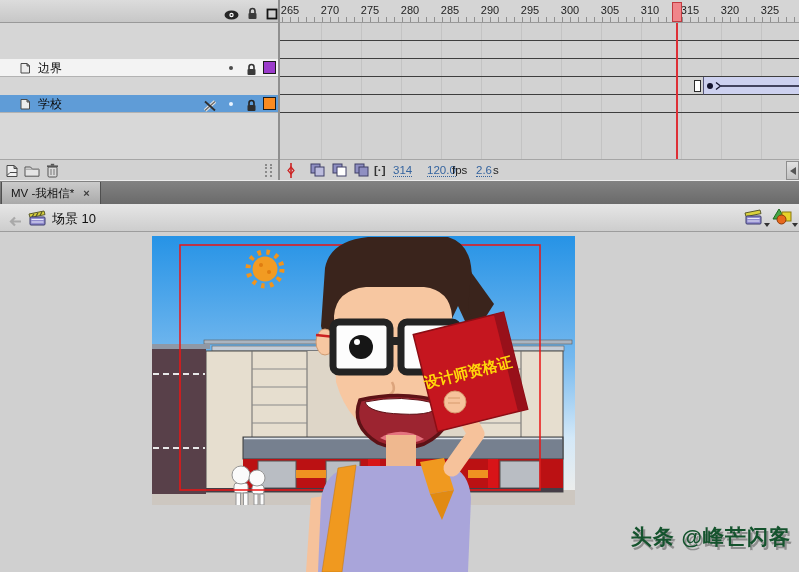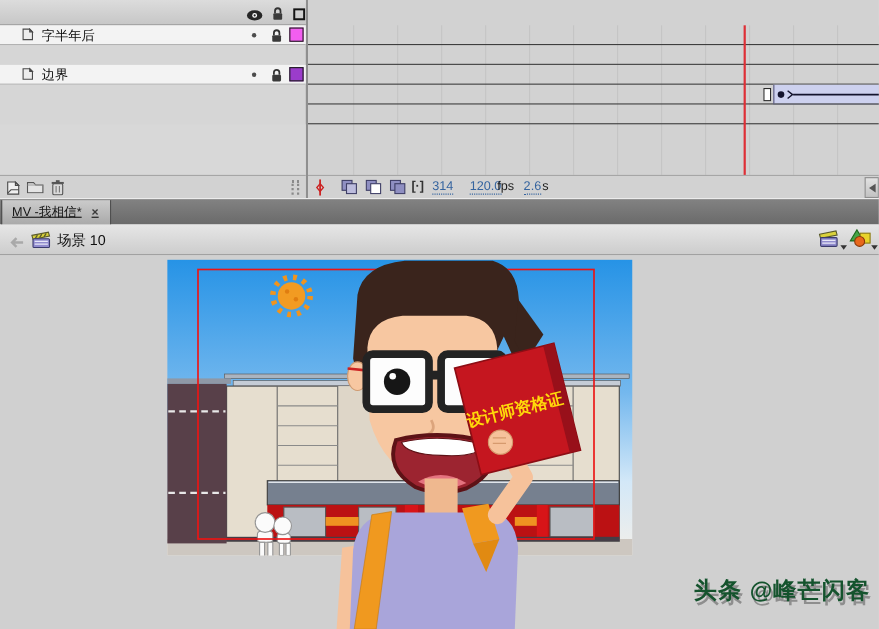--- a/index.html
+++ b/index.html
@@ -44,21 +44,21 @@
   .fs-icon{position:absolute;top:3px;}
   .hot{position:absolute;top:4px;font-size:11.5px;color:#35649f;border-bottom:1px dotted #35649f;line-height:12px;}
   .unit{position:absolute;top:4px;font-size:11.5px;color:#1d1d1d;line-height:12px;}
   .scrollbtn{position:absolute;right:0;top:1px;width:13px;height:19px;background:linear-gradient(#e2e2e2,#c2c2c2);border:1px solid #8e8e8e;}
   .scrollbtn:after{content:"";position:absolute;left:3px;top:5px;border-right:6px solid #555;border-top:4px solid transparent;border-bottom:4px solid transparent;}
 
   
   #tabbar{position:absolute;left:0;top:180px;width:799px;height:24px;background:linear-gradient(#828282,#6a6a6a);border-top:1px solid #ececec;}
   .tab{position:absolute;left:1px;top:1px;height:23px;background:linear-gradient(#cbcbcb,#a8a8a8);
        border-left:1px solid #4f4f4f;border-right:1px solid #4f4f4f;padding:0 10px 0 9px;
-       font-size:11.5px;line-height:23px;color:#141414;white-space:nowrap;text-decoration:underline;}
+       font-size:11.5px;line-height:23px;color:#141414;white-space:nowrap;}
   .tab-close{margin-left:9px;color:#3c3c3c;font-size:11px;font-weight:bold;}
 
   
   #editbar{position:absolute;left:0;top:204px;width:799px;height:28px;background:linear-gradient(#e6e6e6,#cdcdcd);border-bottom:1px solid #9c9c9c;}
   .backarrow{position:absolute;left:7px;top:9px;}
   .scene-icn{position:absolute;left:28px;top:6px;}
   .scene-label{position:absolute;left:52px;top:6px;font-size:13px;color:#101010;}
   .editbtn{position:absolute;top:4px;width:26px;height:20px;}
   .dd{position:absolute;right:0;bottom:1px;border-left:3px solid transparent;border-right:3px solid transparent;border-top:4px solid #333;}
 
@@ -89,46 +89,51 @@
               <rect x="1.5" y="6" width="8" height="6" rx="1" fill="#3a3a3a"></rect>
             </svg>
         </span>
         <span class="hicon" style="left:266px">
           <svg width="12" height="12">
               <rect x="1.5" y="1.5" width="9" height="9" fill="none" stroke="#141414" stroke-width="1.8"></rect>
             </svg>
         </span>
       </div>
 
-      <div class="lrow" style="top:23px">
-        <span class="licon"><svg width="13" height="13">
-              <path d="M3 1.5 h6 l2.5 2.5 v7 h-8.5 z" fill="#ececec" stroke="#4a4a4a"></path>
-              <path d="M9 1.5 l2.5 2.5 h-2.5 z" fill="#b5b5b5" stroke="#4a4a4a"></path>
-            </svg></span>
-        <span class="lname">字半年后</span>
-        <span class="vdot"></span>
-        <span class="llock"><svg width="11" height="13">
-              <path d="M3 6 V4 a2.5 2.5 0 0 1 5 0 V6" fill="none" stroke="#333" stroke-width="1.6"></path>
-              <rect x="1.5" y="6" width="8" height="6" rx="1" fill="#3a3a3a"></rect>
-            </svg></span>
-        <span class="lswatch" style="background: rgb(242, 94, 240);"></span>
-      </div>
       <div class="lrow" style="top:59px">
         <span class="licon"><svg width="13" height="13">
               <path d="M3 1.5 h6 l2.5 2.5 v7 h-8.5 z" fill="#ececec" stroke="#4a4a4a"></path>
               <path d="M9 1.5 l2.5 2.5 h-2.5 z" fill="#b5b5b5" stroke="#4a4a4a"></path>
             </svg></span>
         <span class="lname">边界</span>
         <span class="vdot"></span>
         <span class="llock"><svg width="11" height="13">
               <path d="M3 6 V4 a2.5 2.5 0 0 1 5 0 V6" fill="none" stroke="#333" stroke-width="1.6"></path>
               <rect x="1.5" y="6" width="8" height="6" rx="1" fill="#3a3a3a"></rect>
             </svg></span>
         <span class="lswatch" style="background: rgb(155, 60, 203);"></span>
       </div>
+      <div class="lrow sel" style="top:95px">
+        <span class="licon"><svg width="13" height="13">
+              <path d="M3 1.5 h6 l2.5 2.5 v7 h-8.5 z" fill="#ececec" stroke="#4a4a4a"></path>
+              <path d="M9 1.5 l2.5 2.5 h-2.5 z" fill="#b5b5b5" stroke="#4a4a4a"></path>
+            </svg></span>
+        <span class="lname">学校</span>
+        <span class="lx"><svg width="14" height="12">
+              <path d="M2 10.5 L12 1.5" stroke="#e8e8e8" stroke-width="3.4"></path>
+              <path d="M2 10.5 L12 1.5" stroke="#6a6a6a" stroke-width="1.4"></path>
+              <path d="M2 1.5 L12 10.5" stroke="#2e2e2e" stroke-width="1.8"></path>
+            </svg></span>
+        <span class="vdot"></span>
+        <span class="llock"><svg width="11" height="13">
+              <path d="M3 6 V4 a2.5 2.5 0 0 1 5 0 V6" fill="none" stroke="#222" stroke-width="1.6"></path>
+              <rect x="1.5" y="6" width="8" height="6" rx="1" fill="#2e2e2e"></rect>
+            </svg></span>
+        <span class="lswatch" style="background: rgb(251, 139, 32);"></span>
+      </div>
 
       <div class="lp-empty"></div>
 
       <div class="lp-status">
         <span class="tl-tool" style="left:4px"><svg width="15" height="15">
               <path d="M3 2.5 h7 l3 3 v8 h-10 z" fill="#f0f0f0" stroke="#4a4a4a"></path>
               <path d="M10 2.5 l3 3 h-3 z" fill="#bdbdbd" stroke="#4a4a4a"></path>
               <path d="M3 12.5 l3 -3 h7" fill="none" stroke="#4a4a4a"></path>
             </svg></span>
         <span class="tl-tool" style="left:24px"><svg width="16" height="13">
@@ -139,20 +144,37 @@
               <rect x="2" y="4" width="9" height="10" rx="1.2" fill="#dadada" stroke="#555"></rect>
               <rect x="1" y="2.4" width="11" height="1.8" fill="#555"></rect>
               <rect x="4.8" y="0.8" width="3.4" height="1.8" fill="#555"></rect>
               <path d="M5 6 v6 M8 6 v6" stroke="#777"></path>
             </svg></span>
         <span class="grip"></span>
       </div>
     </div>
 
     <div id="frames">
+      <div class="ruler">
+        <span class="fnum" style="left:10px">265</span>
+        <span class="fnum" style="left:50px">270</span>
+        <span class="fnum" style="left:90px">275</span>
+        <span class="fnum" style="left:130px">280</span>
+        <span class="fnum" style="left:170px">285</span>
+        <span class="fnum" style="left:210px">290</span>
+        <span class="fnum" style="left:250px">295</span>
+        <span class="fnum" style="left:290px">300</span>
+        <span class="fnum" style="left:330px">305</span>
+        <span class="fnum" style="left:370px">310</span>
+        <span class="fnum" style="left:410px">315</span>
+        <span class="fnum" style="left:450px">320</span>
+        <span class="fnum" style="left:490px">325</span>
+        <span class="ticks"></span>
+        <div class="ph-marker"></div>
+      </div>
 
       <div class="fgrid">
         <div class="frow" style="top:0"></div>
         <div class="frow" style="top:18px"></div>
         <div class="frow" style="top:36px"></div>
         <div class="frow" style="top:54px"></div>
         <div class="frow" style="top:72px"></div>
       </div>
       <div class="kf-empty" style="top:80px"></div>
       <div class="tween" style="top:77px">

